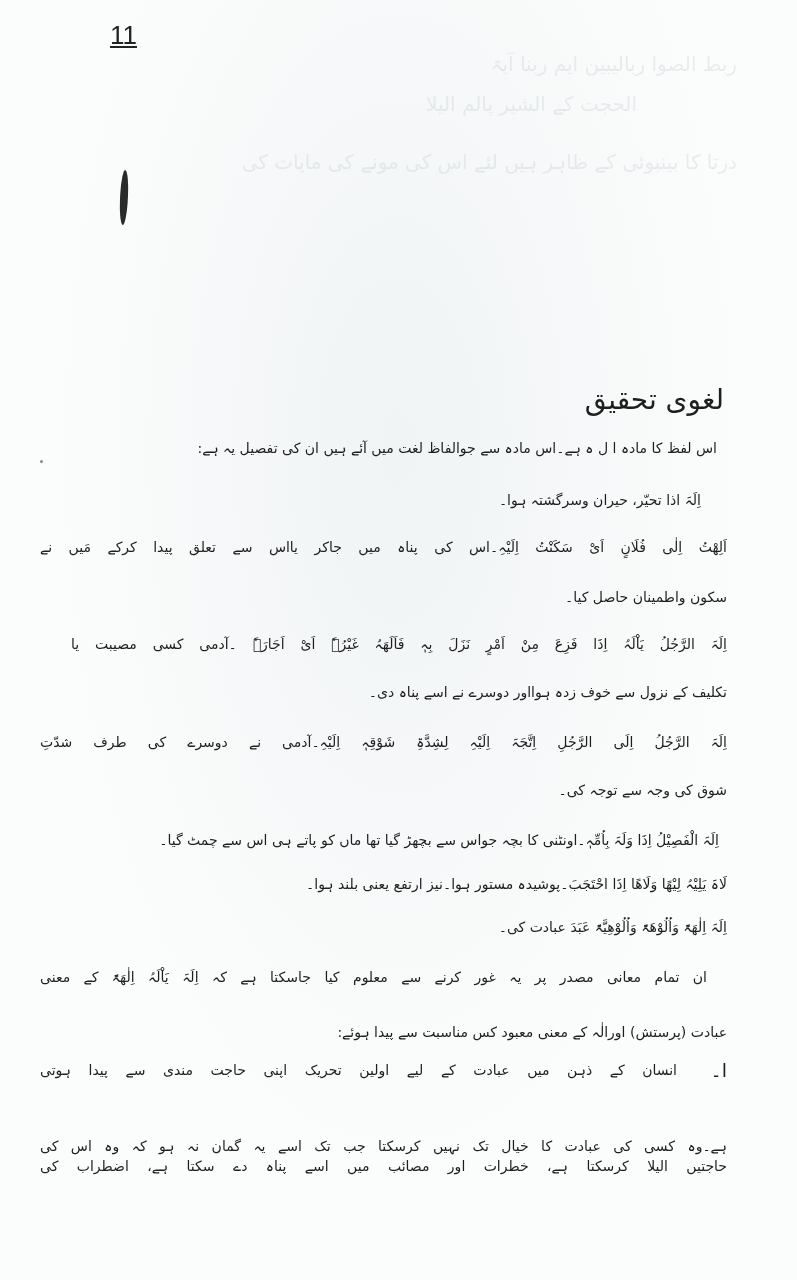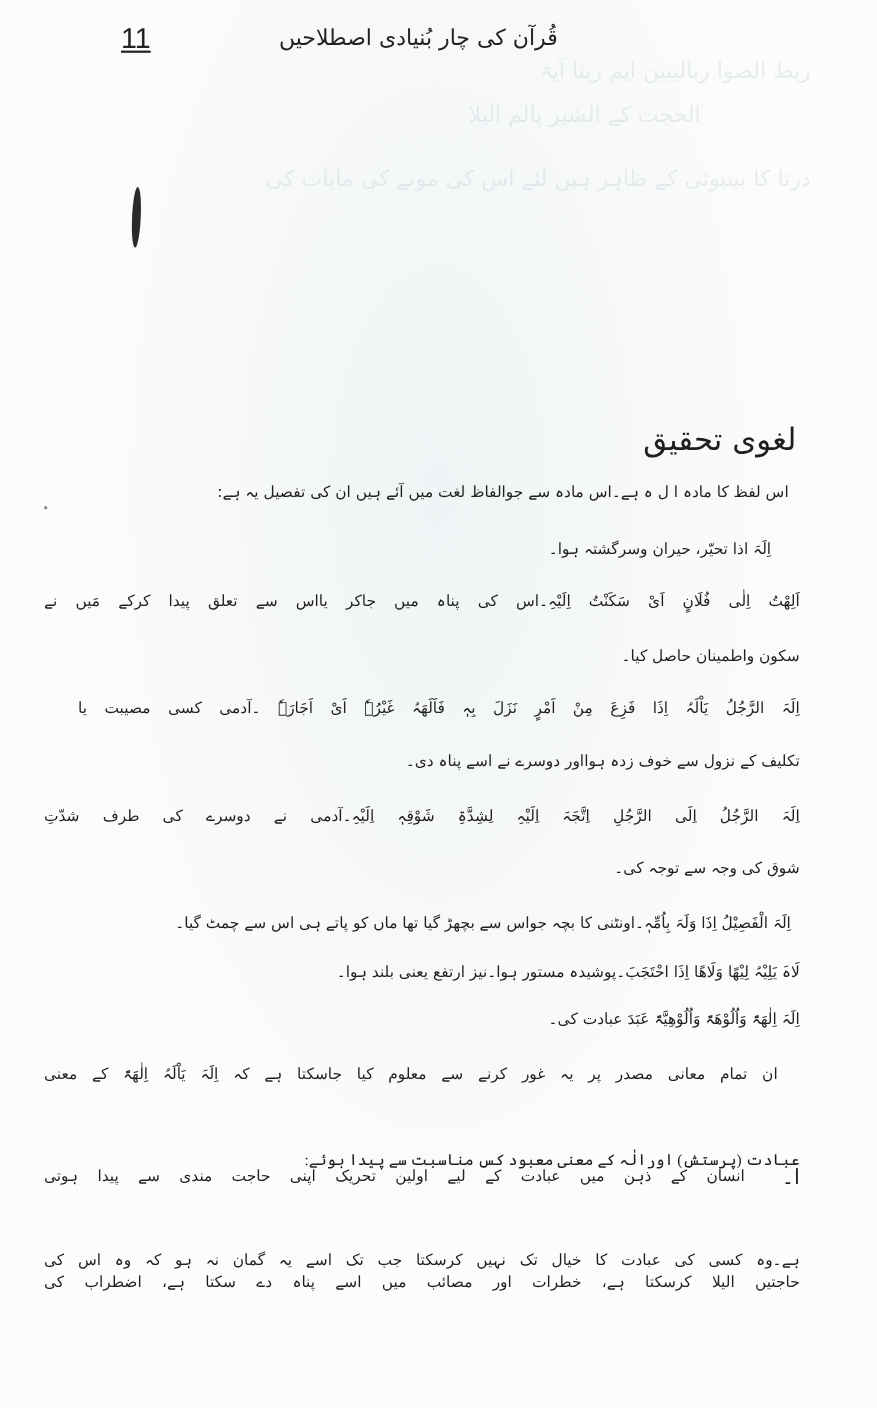--- a/index.html
+++ b/index.html
@@ -125,21 +125,20 @@
 <body>
 
 <div class="page">
 
   <div class="bleed" style="top:52px;">ربط الصوا ربالیبین ایم ربنا آیۃ</div>
   <div class="bleed" style="top:92px; right:160px;">الحجت کے الشیر پالم الیلا</div>
   <div class="bleed" style="top:150px;">درتا کا بینبوئی کے ظاہر ہیں لئے اس کی مونے کی مایات کی</div>
 
   <div class="header">
     <span class="page-number">11</span>
-    <span class="running-title">قُرآن کی چار بُنیادی اصطلاحیں</span>
   </div>
 
   <div class="chapter-number"></div>
 
 
   <div class="section-heading">لغوی تحقیق</div>
 
   <div class="dot-mark" style="top:460px; left:40px;"></div>
 
   <div class="body-text">
@@ -153,21 +152,21 @@
     <div class="line" style="top:240px;">تکلیف کے نزول سے خوف زدہ ہوااور دوسرے نے اسے پناہ دی۔</div>
 
     <div class="line full" style="top:290px;">اِلَہَ الرَّجُلُ اِلَی الرَّجُلِ اِتَّجَہَ اِلَیْہِ لِشِدَّۃِ شَوْقِہٖ اِلَیْہِ۔آدمی نے دوسرے کی طرف شدّتِ</div>
     <div class="line" style="top:338px;">شوق کی وجہ سے توجہ کی۔</div>
 
     <div class="line" style="top:388px; right:8px;">اِلَہَ الْفَصِیْلُ اِذَا وَلَہَ بِاُمِّہٖ۔اونٹنی کا بچہ جواس سے بچھڑ گیا تھا ماں کو پاتے ہی اس سے چمٹ گیا۔</div>
     <div class="line" style="top:432px;">لَاہَ یَلِیْہُ لِیْھًا وَلَاھًا اِذَا احْتَجَبَ۔پوشیدہ مستور ہوا۔نیز ارتفع یعنی بلند ہوا۔</div>
     <div class="line" style="top:475px;">اِلَہَ اِلٰھَۃً وَاُلُوْھَۃً وَاُلُوْھِیَّۃً عَبَدَ عبادت کی۔</div>
 
     <div class="line full" style="top:525px; right:20px;">ان تمام معانی مصدر پر یہ غور کرنے سے معلوم کیا جاسکتا ہے کہ اِلَہَ یَاْلَہُ اِلٰھَۃً کے معنی</div>
-    <div class="line" style="top:604px;font-family:Liberation Serif, serif;">عبادت (پرستش) اورالٰہ کے معنی معبود کس مناسبت سے پیدا ہوئے:</div>
+    <div class="line" style="top:580px;">عبادت (پرستش) اورالٰہ کے معنی معبود کس مناسبت سے پیدا ہوئے:</div>
 
     <span class="list-marker" style="top:618px;">ا۔</span>
     <div class="line full" style="top:618px; right:50px;">انسان کے ذہن میں عبادت کے لیے اولین تحریک اپنی حاجت مندی سے پیدا ہوتی</div>
     <div class="line full" style="top:694px;">ہے۔وہ کسی کی عبادت کا خیال تک نہیں کرسکتا جب تک اسے یہ گمان نہ ہو کہ وہ اس کی</div>
     <div class="line full" style="top:714px;">حاجتیں الیلا کرسکتا ہے، خطرات اور مصائب میں اسے پناہ دے سکتا ہے، اضطراب کی</div>
   </div>
 
 </div>
 
 </body></html>

